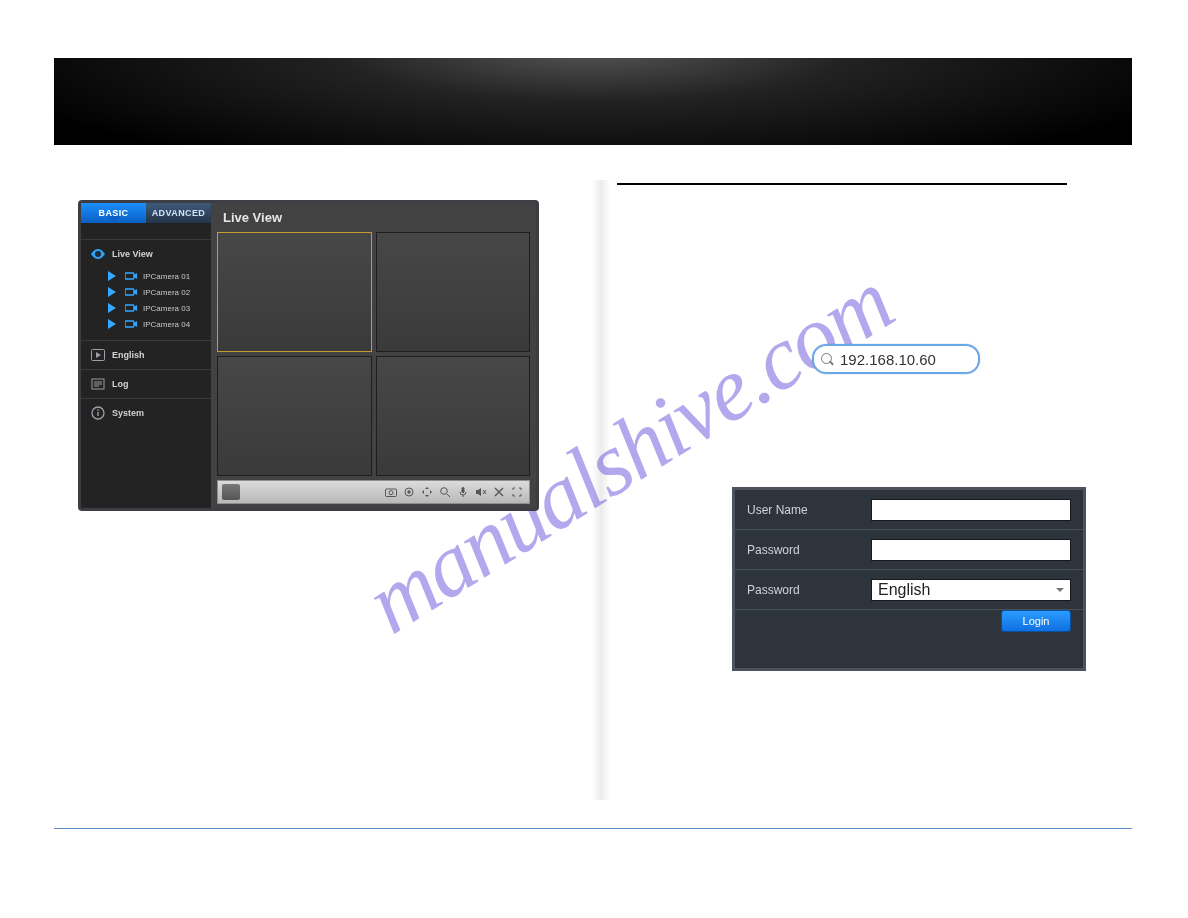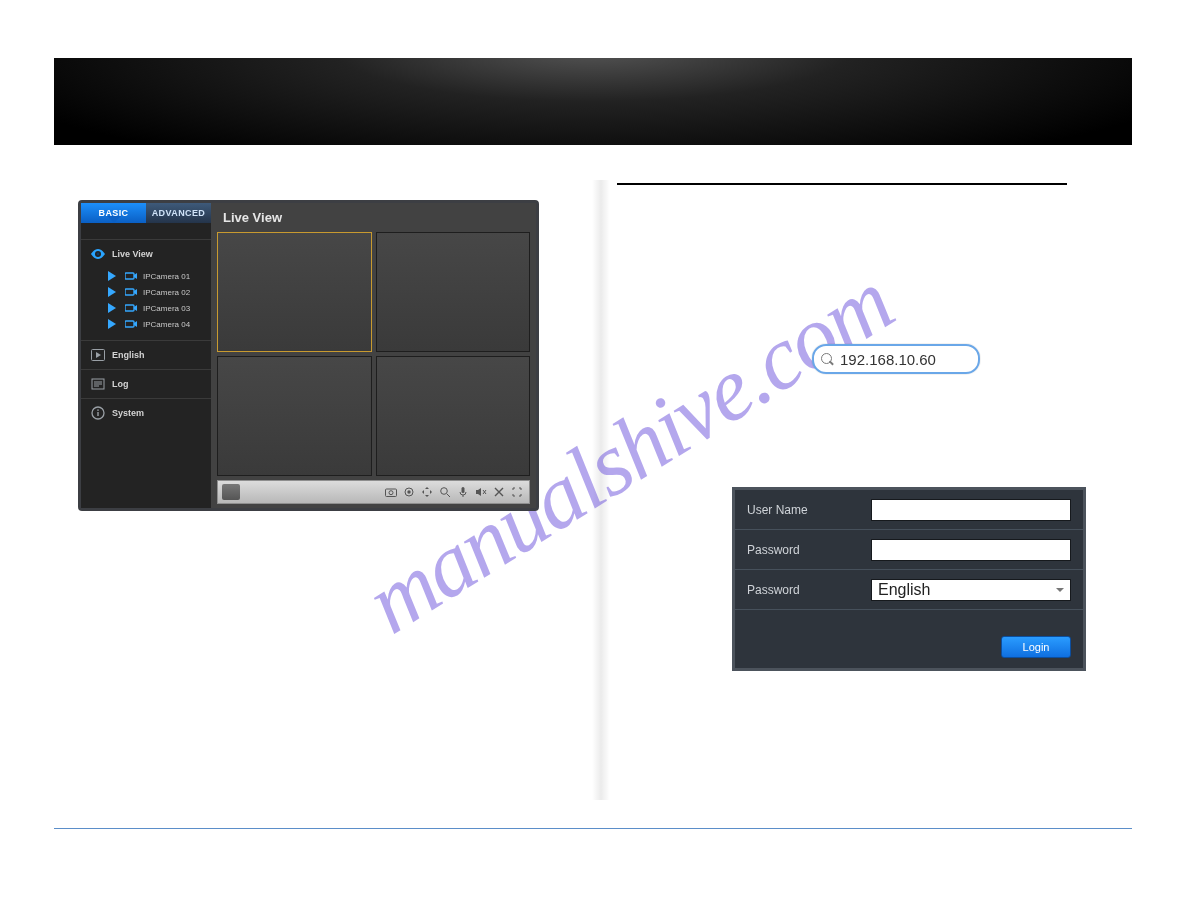--- a/index.html
+++ b/index.html
@@ -262,21 +262,21 @@
     color: #222;
     font-size: 16px;
   }
   .login-select::after {
     content: ""; position: absolute; right: 6px; top: 50%; margin-top: -2px;
     border: 4px solid transparent; border-top-color: #777;
   }
   .login-actions {
     height: 48px;
     display: flex;
-    align-items: flex-end;
+    align-items: flex-start;
     justify-content: flex-end;
     padding: 0 12px;
   }
   .login-btn {
     width: 70px;
     height: 22px;
     background: linear-gradient(#2a9cff, #0f6fe0);
     border: 1px solid #0c4e9e;
     border-radius: 3px;
     color: #fff;

